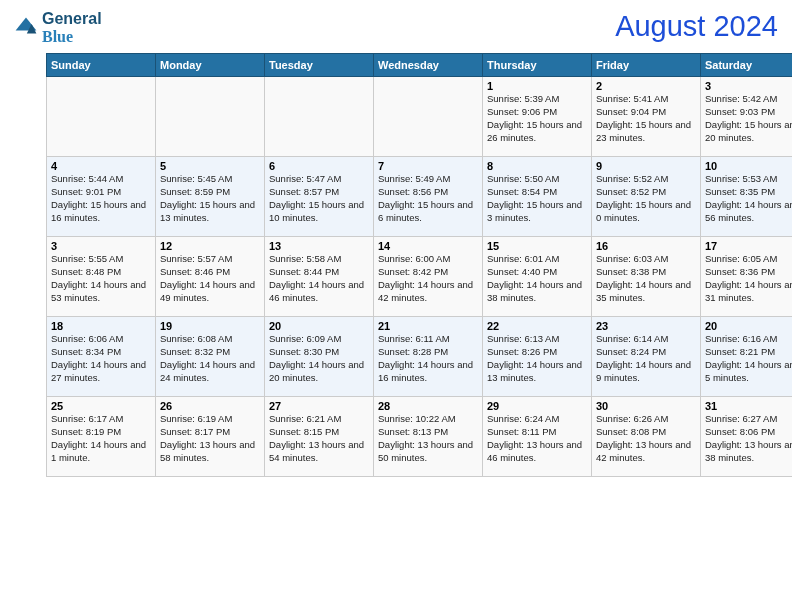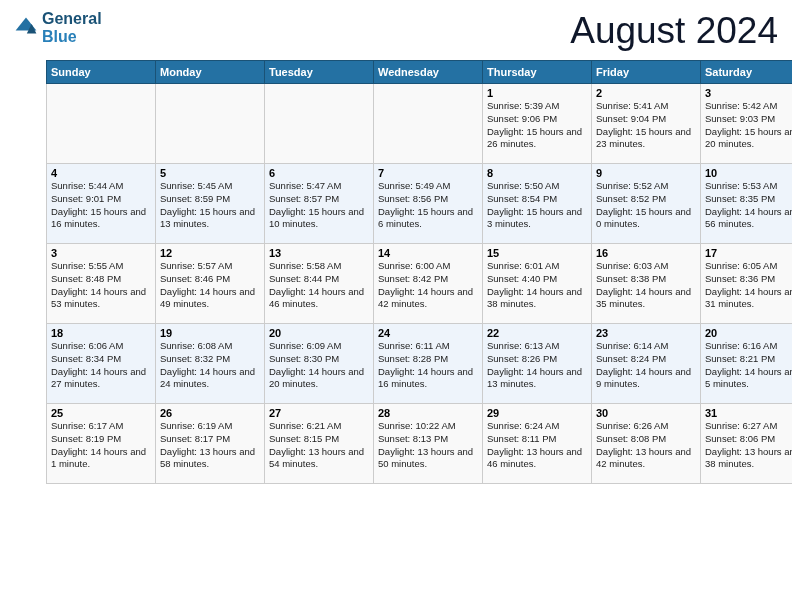--- a/index.html
+++ b/index.html
@@ -27,23 +27,23 @@
     }
     .logo-icon {
       width: 24px;
       height: 24px;
       margin-right: 4px;
     }
     .title-block {
       text-align: right;
     }
     .main-title {
-      font-size: 37px;
+      font-size: 29px;
       font-weight: normal;
-      color: #0f172a;
+      color: #1d4ed8;
     }
     .subtitle {
       font-size: 15px;
       color: #444;
     }
     table {
       width: 100%;
       border-collapse: collapse;
       font-size: 10.5px;
       margin-left: 32px;
@@ -89,21 +89,21 @@
 
 <div class="page">
   <div class="header">
     <div class="logo">
       <svg class="logo-icon" viewBox="0 0 30 30">
         <polygon points="15,2 28,18 2,18" fill="#2471a3"></polygon>
         <polygon points="22,10 28,22 16,22" fill="#1a5276"></polygon>
       </svg>
       <div>
         <div style="font-size:16px;font-weight:bold;color:#1a5276;line-height:1.1;">General</div>
-        <div style="font-size:16px;font-weight:bold;color:#2980b9;line-height:1.1;">Blue</div>
+        <div style="font-size:16px;font-weight:bold;color:#2980b9;line-height:1.1;font-family:Liberation Serif, serif;">Blue</div>
       </div>
     </div>
     <div class="title-block">
       <div class="main-title">August 2024</div>
     </div>
   </div>
 
   <table>
     <thead>
       <tr>
@@ -262,21 +262,21 @@
 and 24 minutes.</div>
           </td>
           <td>
             <span class="day-num">20</span>
             <div class="day-info">Sunrise: 6:09 AM
 Sunset: 8:30 PM
 Daylight: 14 hours
 and 20 minutes.</div>
           </td>
           <td>
-            <span class="day-num">24</span>
+            <span class="day-num">21</span>
             <div class="day-info">Sunrise: 6:11 AM
 Sunset: 8:28 PM
 Daylight: 14 hours
 and 16 minutes.</div>
           </td>
           <td>
             <span class="day-num">22</span>
             <div class="day-info">Sunrise: 6:13 AM
 Sunset: 8:26 PM
 Daylight: 14 hours

